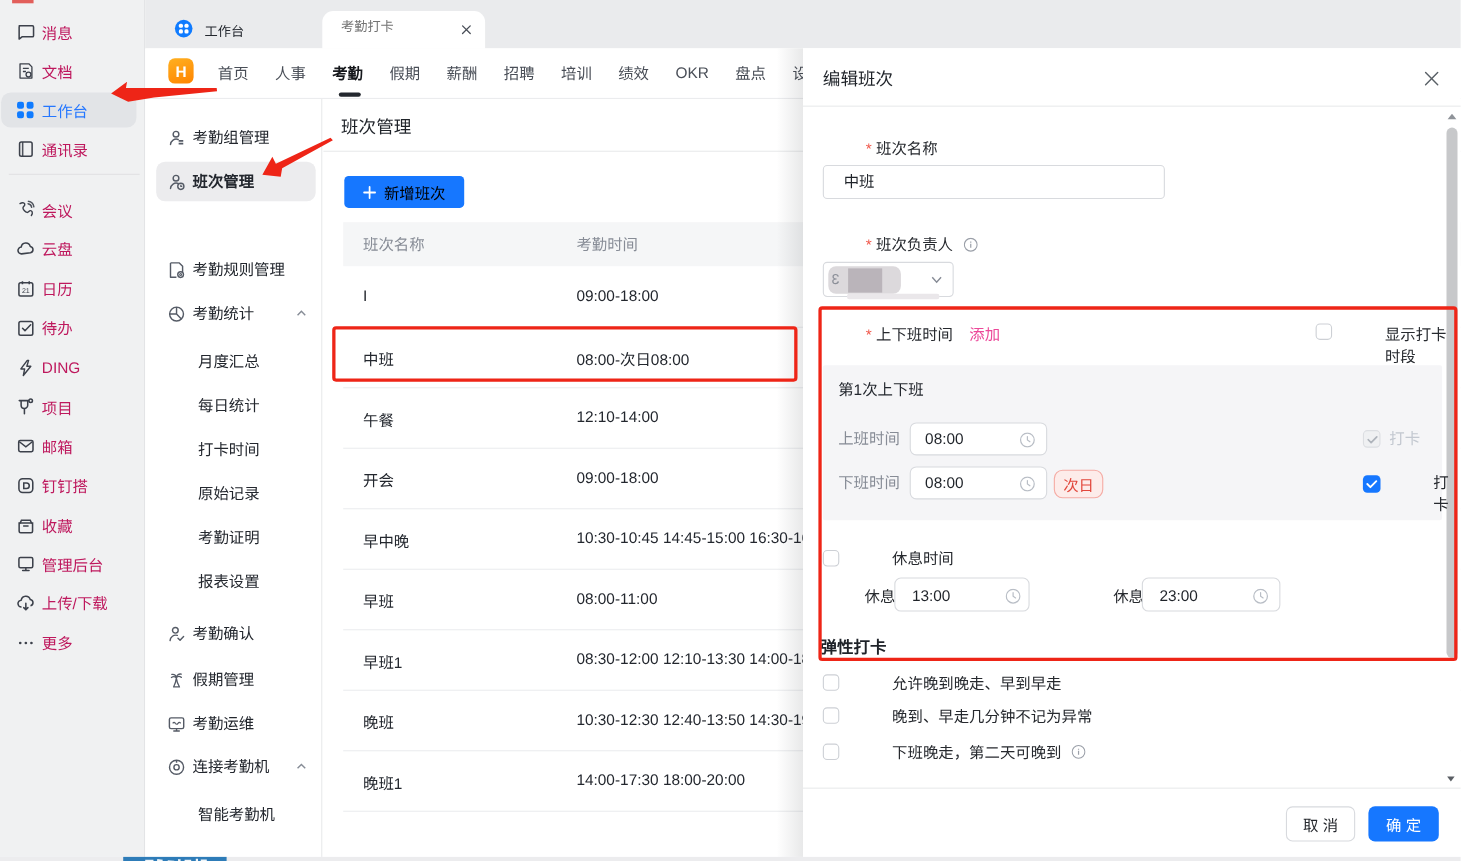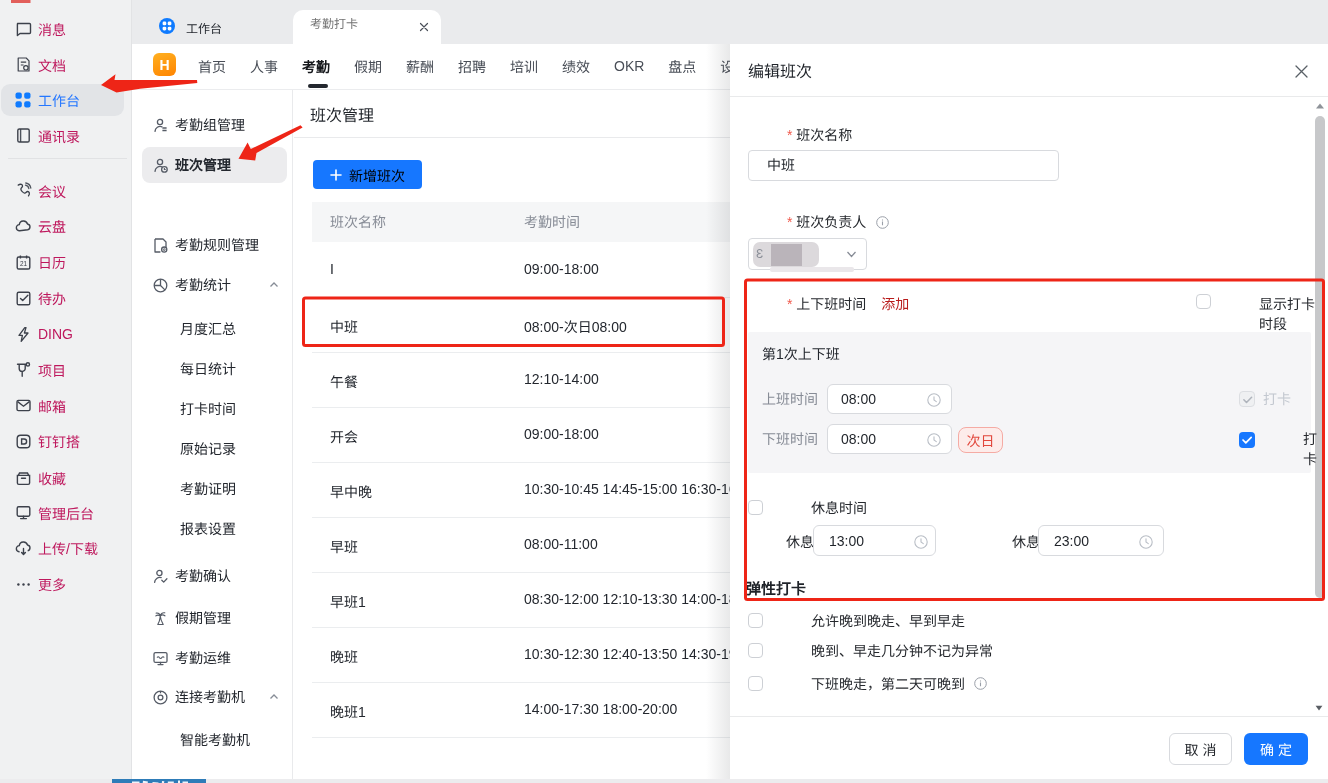--- a/index.html
+++ b/index.html
@@ -386,21 +386,21 @@
   <div class="t-input" style="left:18px;top:194px;width:119px;height:32px;border-radius:4px;">
     <div class="abs" style="left:4px;top:3px;width:66px;height:25px;border-radius:7px;background:#dcd9dc"></div>
     <div class="abs" style="left:22px;top:5px;width:31px;height:22px;background:#bab4ba"></div>
     <div class="abs" style="left:7px;top:7px;font-size:13px;color:#8b8f98;transform:scaleX(-1)">3</div>
     <svg class="abs" style="left:97px;top:11px" width="11" height="9" viewBox="0 0 11 9" fill="none">
         <path d="m1.5 2 4 4.5L9.5 2" stroke="#878c96" stroke-width="1.3"></path>
       </svg>
   </div>
   <div class="abs" style="left:40px;top:222.5px;width:84px;height:5px;border-radius:2px;background:#eae7ea"></div>
 
-  <div class="abs lbl" style="left:17px;top:249px"><span class="req">* </span>上下班时间 <a style="color:#b91c1c;margin-left:11px;text-decoration:none">添加</a></div>
+  <div class="abs lbl" style="left:17px;top:249px"><span class="req">* </span>上下班时间 <a style="color:#ec4899;margin-left:11px;text-decoration:none">添加</a></div>
   <div class="cbox" style="left:466px;top:250px"></div>
   <div class="abs lbl" style="left:489px;top:249px">显示打卡时段</div>
 
   <div class="abs" style="left:18px;top:288px;width:563px;height:141px;background:#f5f5f7;border-radius:2px;">
     <div class="abs" style="left:14px;top:10.5px;font-size:14px;font-weight:500;color:#23272e">第1次上下班</div>
     <div class="abs g-lbl" style="left:14px;top:56px">上班时间</div>
     <div class="t-input" style="left:79px;top:52px;width:125px;height:30px;border-radius:6px;">
       <span class="abs" style="left:13px;top:6px">08:00</span>
       <svg class="abs" style="left:99px;top:8px" width="14" height="14" viewBox="0 0 14 14" fill="none">
           <circle cx="7" cy="7" r="6.2" stroke="#b9bec6" stroke-width="1.1"></circle>

